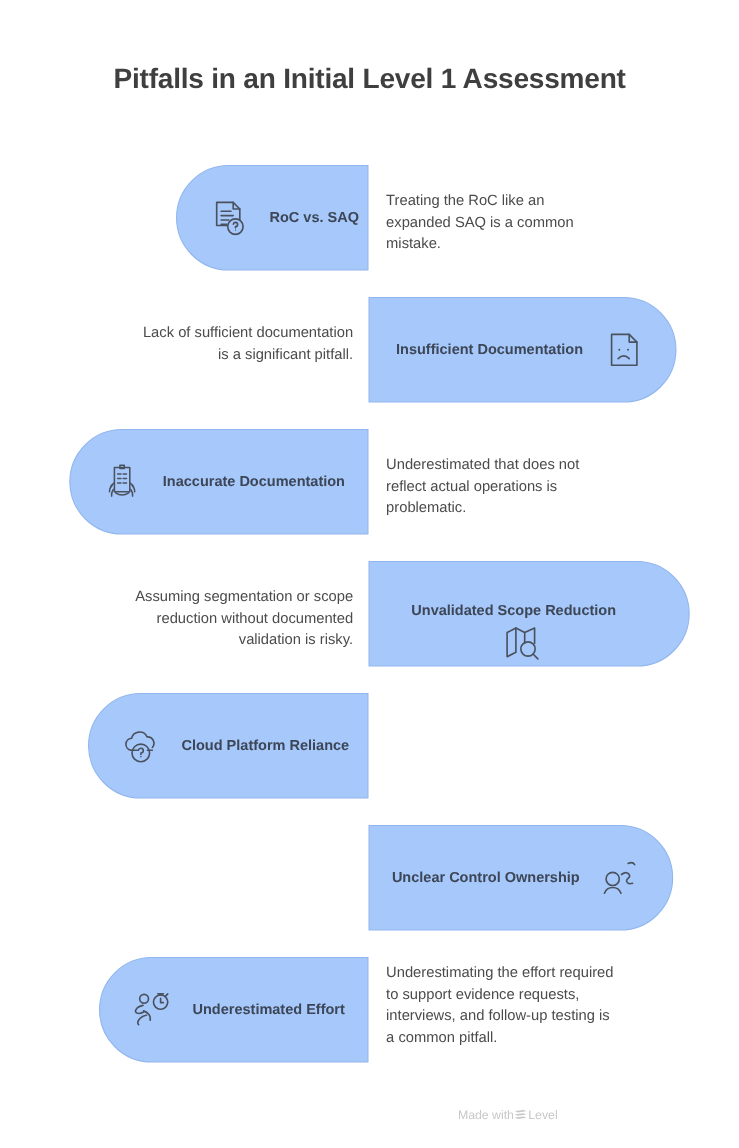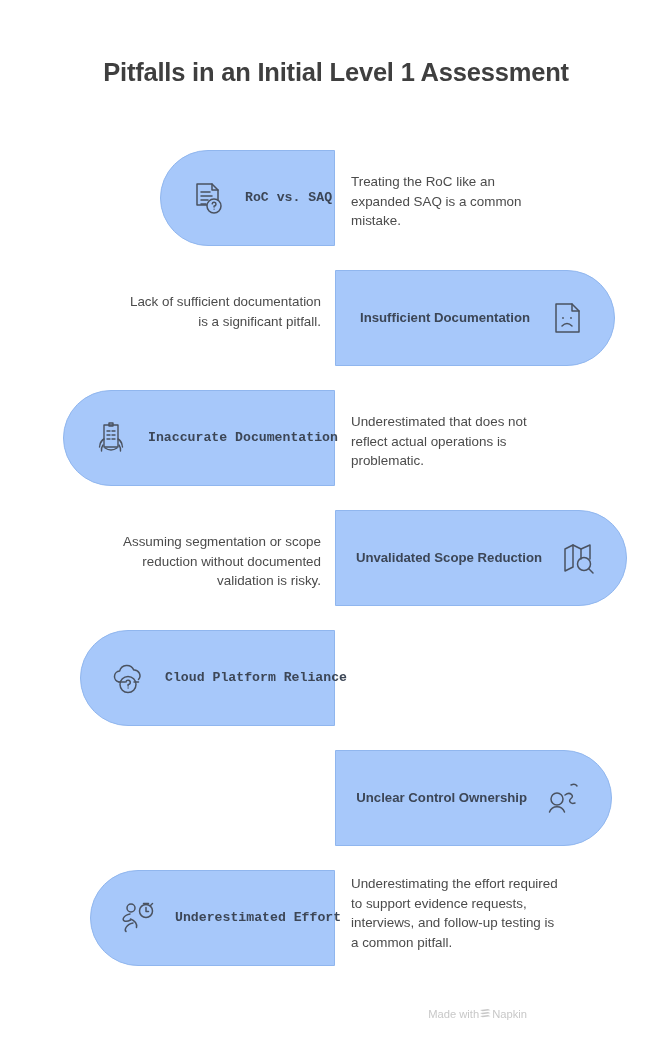--- a/index.html
+++ b/index.html
@@ -78,36 +78,36 @@
     height: 42px;
   }
 
   .pill-label {
     font-size: 13.2px;
     font-weight: bold;
     color: #3c4656;
     line-height: 1.25;
     white-space: nowrap;
   }
-  .pill.left-cap .pill-label { margin-left: 16px; font-family: Liberation Mono, monospace; }
+  .pill.left-cap .pill-label { margin-left: 16px; }
   .pill.right-cap .pill-label { margin-right: 16px; }
 
   .desc {
     position: absolute;
     font-size: 13.4px;
     color: #4b4b4b;
     line-height: 1.46;
   }
   .desc.align-left  { text-align: left; }
   .desc.align-right { text-align: right; }
 
   
   .watermark {
     position: absolute;
-    right: 20px;
+    right: 40px;
     bottom: 24px;
     display: flex;
     align-items: center;
     gap: 0;
     color: #c8c8c8;
     font-size: 11.2px;
   }
   .watermark .wm-logo {
     display: inline-block;
     width: 13px;
@@ -166,21 +166,21 @@
           <path d="M13 28 q-2 3 -1.5 6 M29 28 q2 3 1.5 6"></path>
           <path d="M15 31 q6 4 12 0"></path>
         </svg>
       </span>
       <span class="pill-label">Inaccurate Documentation</span>
     </div>
     <div class="desc align-left" style="left:351px; top:22px; width:205px;">Underestimated that does not reflect actual operations is problematic.</div>
   </div>
 
   <div class="row" style="top:510px;">
-    <div class="pill right-cap" style="left:335px; width:292px;">
+    <div class="pill right-cap" style="left:335px; width:292px;flex-direction:column;">
       <span class="pill-label">Unvalidated Scope Reduction</span>
       <span class="pill-icon">
         <svg viewBox="0 0 42 42" fill="none" stroke="#4a5260" stroke-width="1.5" stroke-linecap="round" stroke-linejoin="round">
           <path d="M7 12 l8 -4 v22 l-8 4 z"></path>
           <path d="M15 8 l8 4 v10"></path>
           <path d="M23 12 l9 -4 v14"></path>
           <circle cx="26" cy="27" r="6.5"></circle>
           <path d="M30.8 31.8 L35 36"></path>
         </svg>
       </span>
@@ -238,16 +238,16 @@
 
   <div class="watermark">
     <span>Made with</span>
     <span class="wm-logo">
       <svg viewBox="0 0 13 13" fill="#c8c8c8" stroke="none">
         <path d="M1 3 L9 2 L11.5 3.2 L3.5 4.3 Z"></path>
         <path d="M1 6 L9 5 L11.5 6.2 L3.5 7.3 Z"></path>
         <path d="M1 9 L9 8 L11.5 9.2 L3.5 10.3 Z"></path>
       </svg>
     </span>
-    <span>Napkin</span>
+    <span>Level</span>
   </div>
 
 </div>
 
 </body></html>

